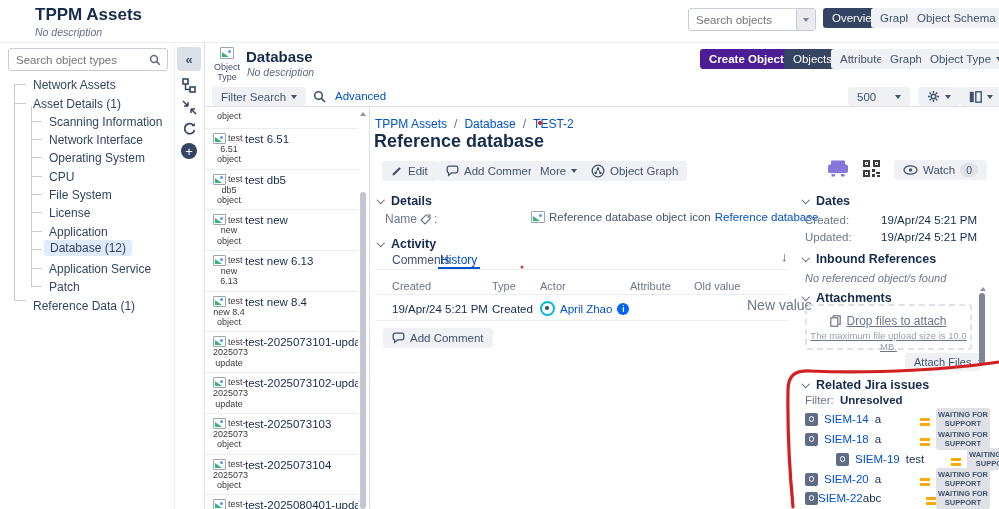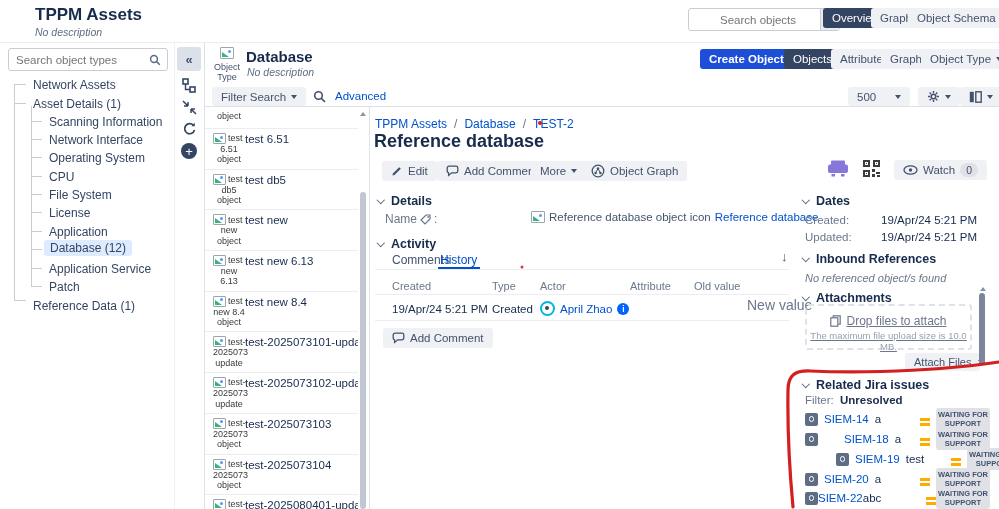--- a/index.html
+++ b/index.html
@@ -8,21 +8,21 @@
   .abs{position:absolute;}
   .it{font-style:italic;}
   .b{font-weight:bold;}
   .link{color:#0052CC;text-decoration:none;cursor:pointer;}
   .gray{color:#6B778C;}
   
   .btn{display:inline-flex;align-items:center;justify-content:center;gap:5px;
        background:#F0F1F4;border-radius:3px;color:#42526E;font-size:11.5px;
        height:20px;padding:0 9px;white-space:nowrap;cursor:pointer;}
   .btn.dark{background:#344563;color:#fff;}
-  .btn.primary{background:#1d4ed8;color:#fff;font-weight:bold;}
+  .btn.primary{background:#4c1d95;color:#fff;font-weight:bold;}
   
   .caret{width:0;height:0;border-left:3.5px solid transparent;border-right:3.5px solid transparent;
          border-top:4px solid currentColor;display:inline-block;}
   .chev{width:8px;height:8px;display:inline-block;position:relative;}
   .chev::before{content:"";position:absolute;left:1px;top:0;width:4.5px;height:4.5px;
         border-right:1.6px solid #505F79;border-bottom:1.6px solid #505F79;transform:rotate(45deg);}
   
   .bimg{display:inline-block;width:12px;height:10px;border:1px solid #9AA5B1;background:#fff;
         position:relative;border-radius:1px;flex:none;}
   .bimg::before{content:"";position:absolute;left:1px;bottom:1px;width:0;height:0;
@@ -75,21 +75,21 @@
 </style>
 </head>
 <body>
 
 <div class="page">
 
   <div class="abs" style="left:0;top:0;width:999px;height:42px;border-bottom:1px solid #ECEEF1;">
     <div class="abs b" style="left:35px;top:5px;font-size:17px;">TPPM Assets</div>
     <div class="abs it" style="left:35px;top:26px;font-size:10.5px;color:#5E6C84;">No description</div>
 
-    <div class="abs search-box" style="left:688px;top:8px;width:126px;height:21px;padding-left:24px;">
+    <div class="abs search-box" style="left:688px;top:8px;width:126px;height:21px;">
       <input placeholder="Search objects" style="">
       <span style="width:18px;height:100%;background:#E9EBEF;border-left:1px solid #C9CED6;display:flex;align-items:center;justify-content:center;">
           <i class="caret" style="color:#7A869A"></i>
         </span>
     </div>
     <div class="abs btn dark" style="left:823px;top:8px;">Overview</div>
     <div class="abs btn" style="left:871px;top:8px;">Graph</div>
     <div class="abs btn" style="left:908px;top:8px;">
       <span>Object Schema</span>
 
@@ -461,21 +461,21 @@
 
   <div class="abs" style="left:805px;top:408px;width:185px;display:flex;align-items:center;gap:6px;">
     <span class="jicon"></span>
     <a class="link" style="font-size:11.5px;">SIEM-14</a>
     <span style="font-size:11.5px;flex:1;">a</span>
     <span class="prio"></span>
     <span class="loz">WAITING FOR SUPPORT</span>
   </div>
   <div class="abs" style="left:805px;top:428px;width:185px;display:flex;align-items:center;gap:6px;">
     <span class="jicon"></span>
-    <a class="link" style="font-size:11.5px;margin-left:20px;">SIEM-18</a>
+    <a class="link" style="font-size:11.5px;">SIEM-18</a>
     <span style="font-size:11.5px;flex:1;">a</span>
     <span class="prio"></span>
     <span class="loz">WAITING FOR SUPPORT</span>
   </div>
   <div class="abs" style="left:805px;top:448px;width:185px;display:flex;align-items:center;gap:6px;margin-left:31px;">
     <span class="jicon"></span>
     <a class="link" style="font-size:11.5px;">SIEM-19</a>
     <span style="font-size:11.5px;flex:1;">test</span>
     <span class="prio"></span>
     <span class="loz">WAITING FOR SUPPORT</span>

